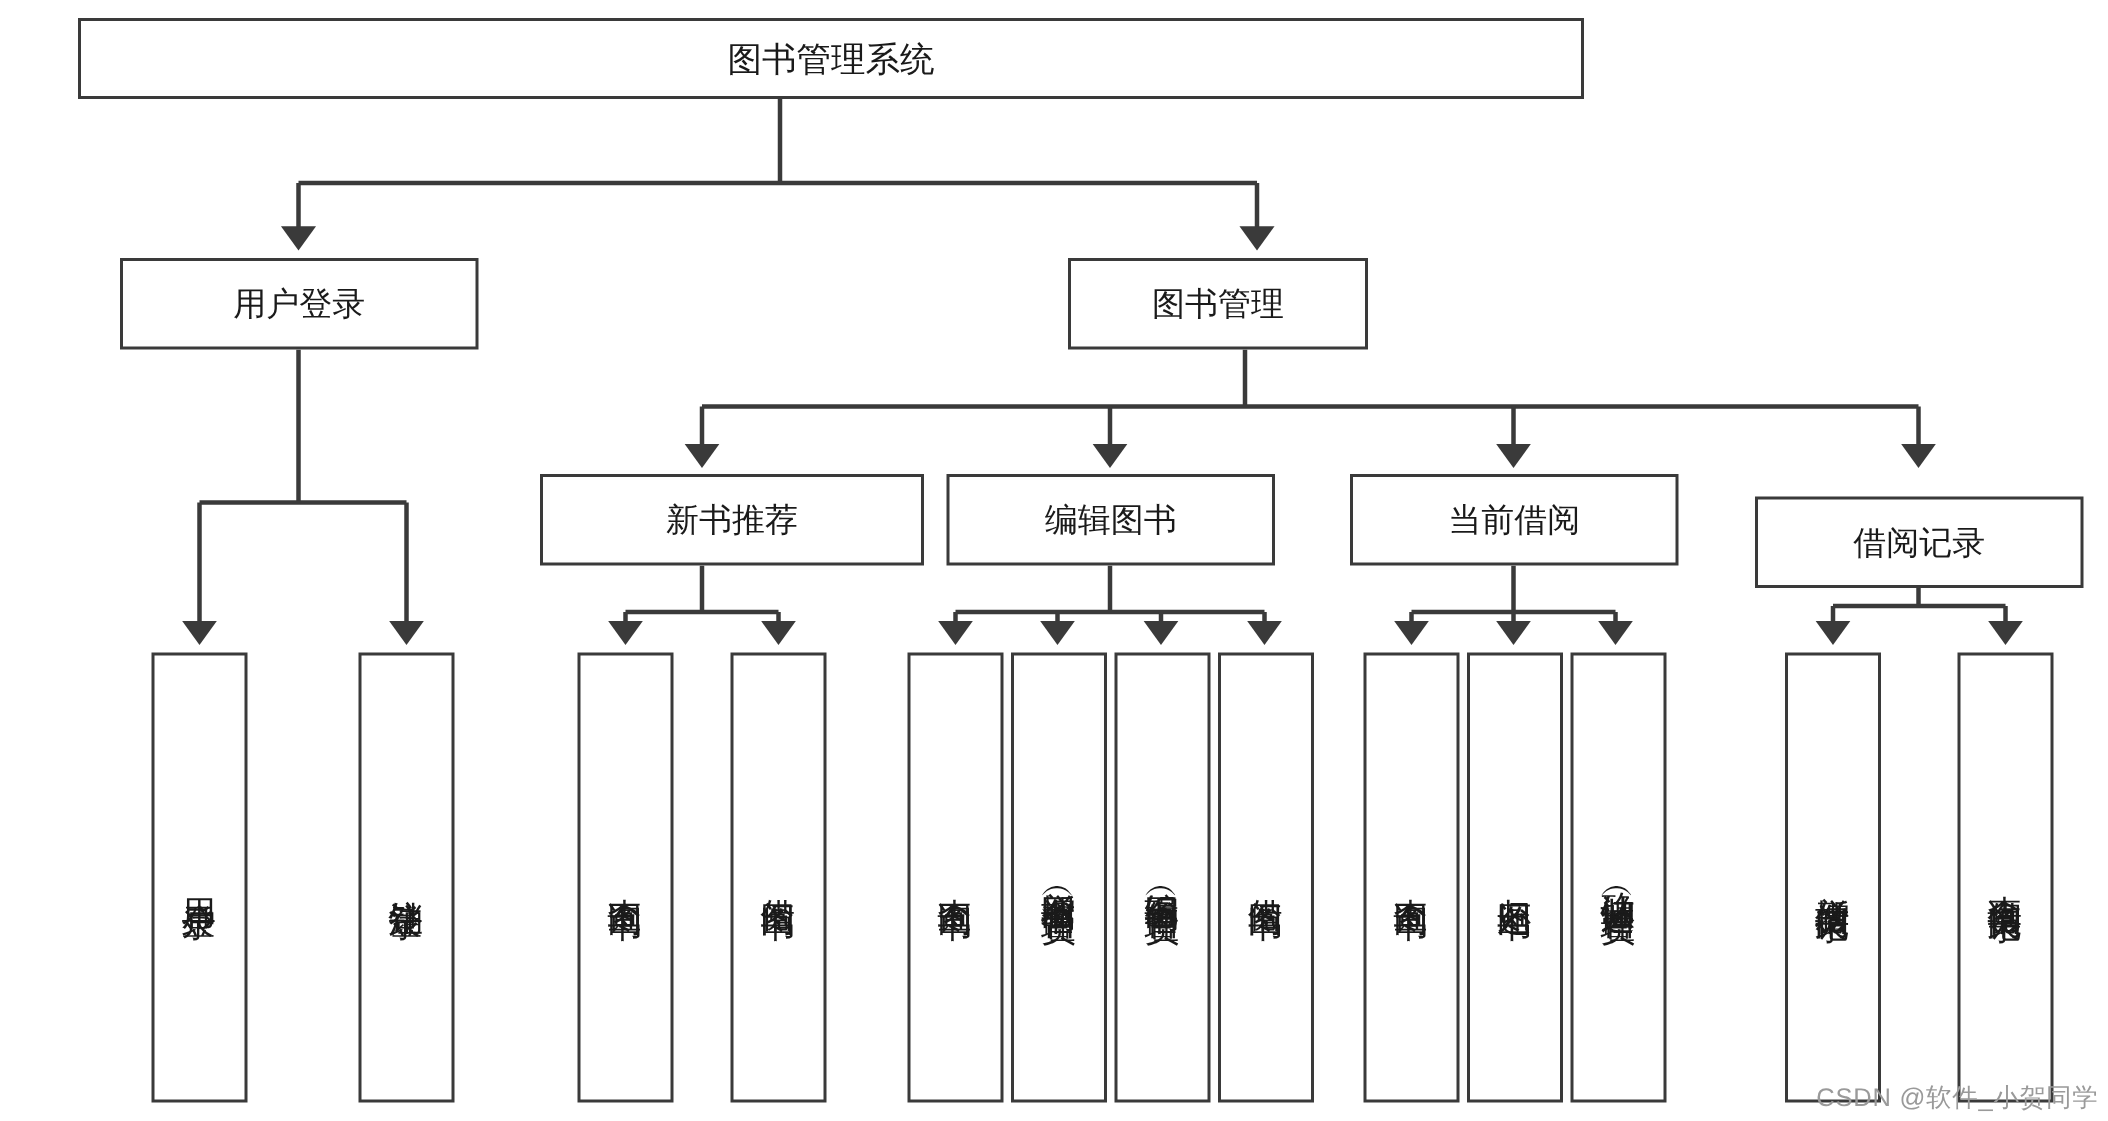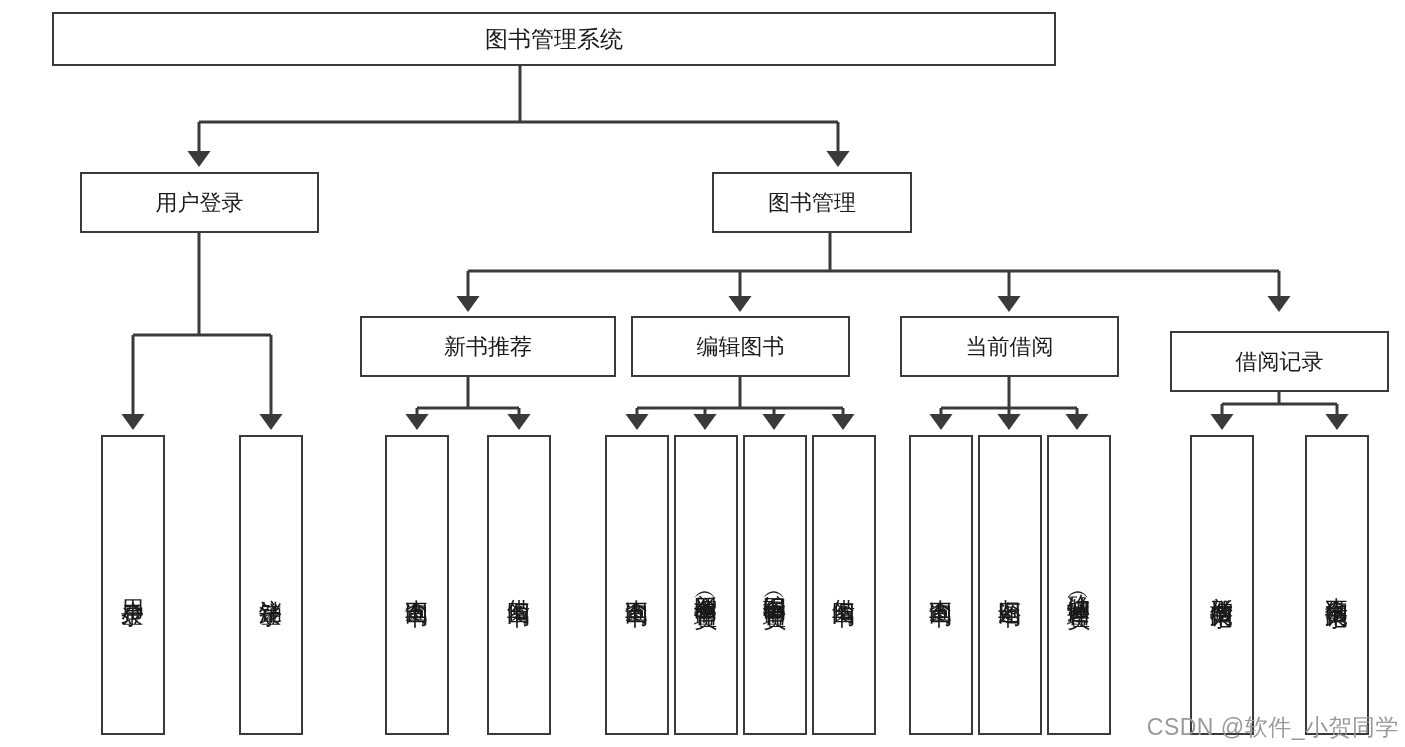--- a/index.html
+++ b/index.html
@@ -54,21 +54,21 @@
     text-orientation: upright;
     display: block;
   }
   #root-node {
     font-size: 23px;
   }
   #watermark {
     position: absolute;
     right: 6px;
     bottom: 4px;
-    font-size: 23px;
+    font-size: 17px;
     color: #9a9a9a;
     letter-spacing: 0.5px;
     user-select: none;
   }
 </style>
 </head>
 <body>
 
 <div id="diagram-canvas">
 

